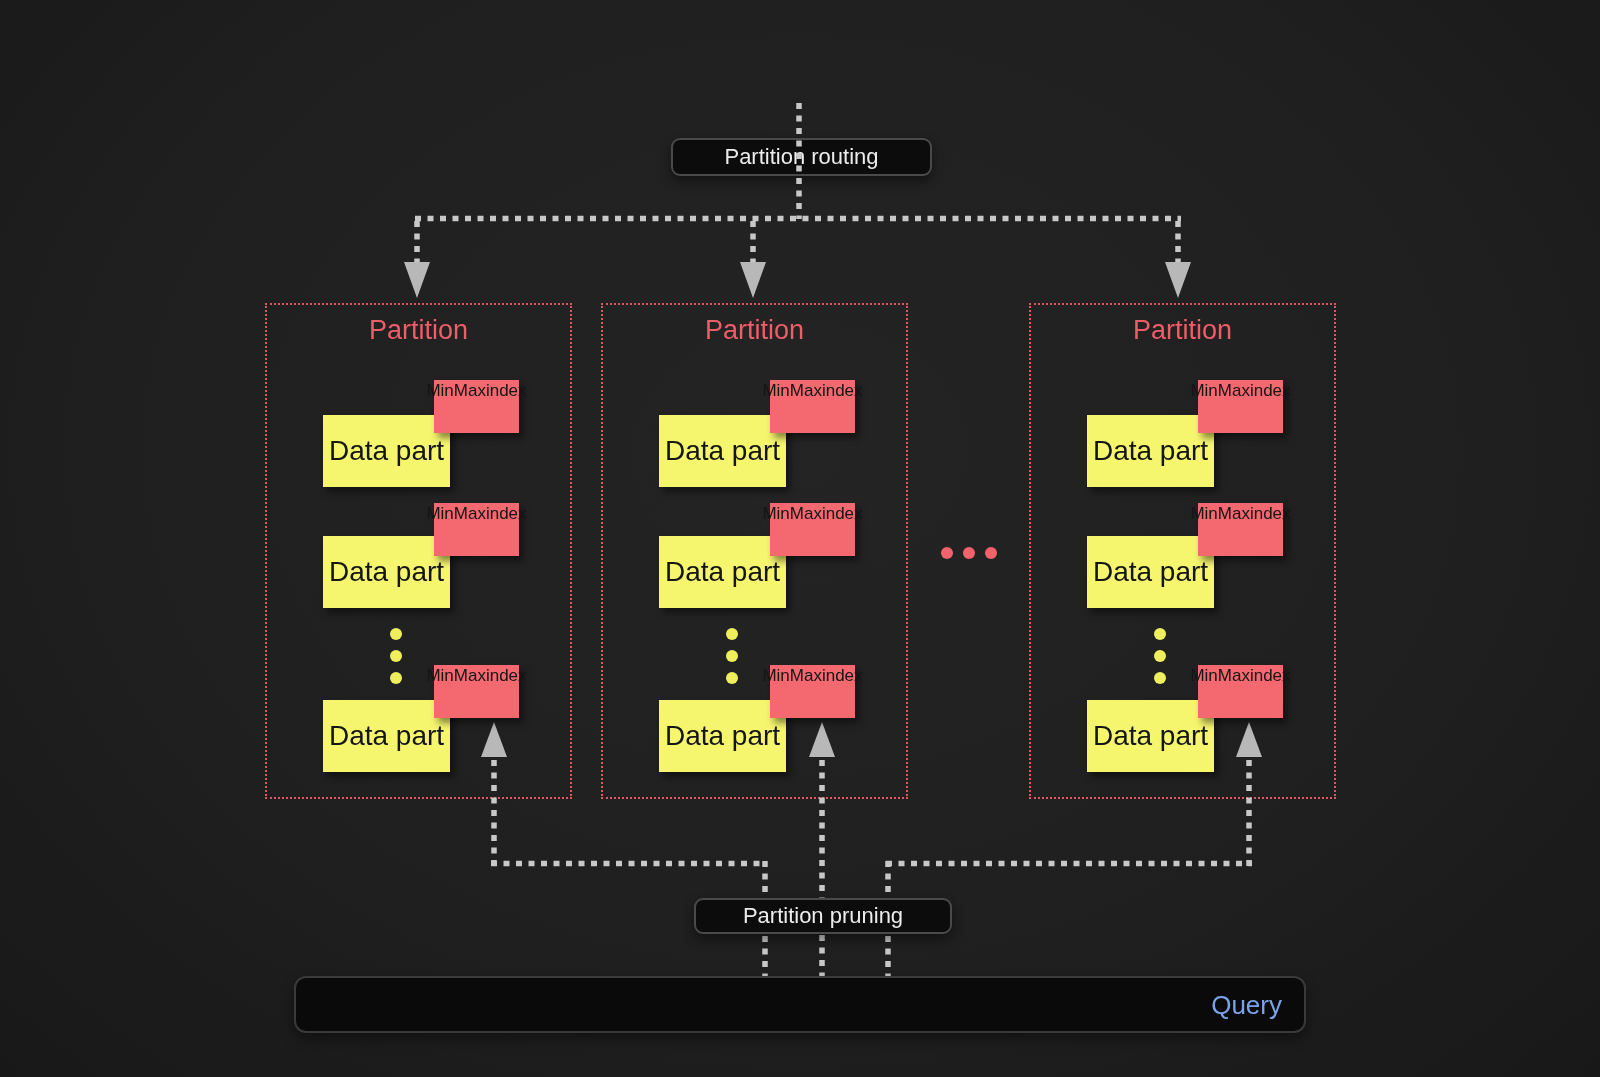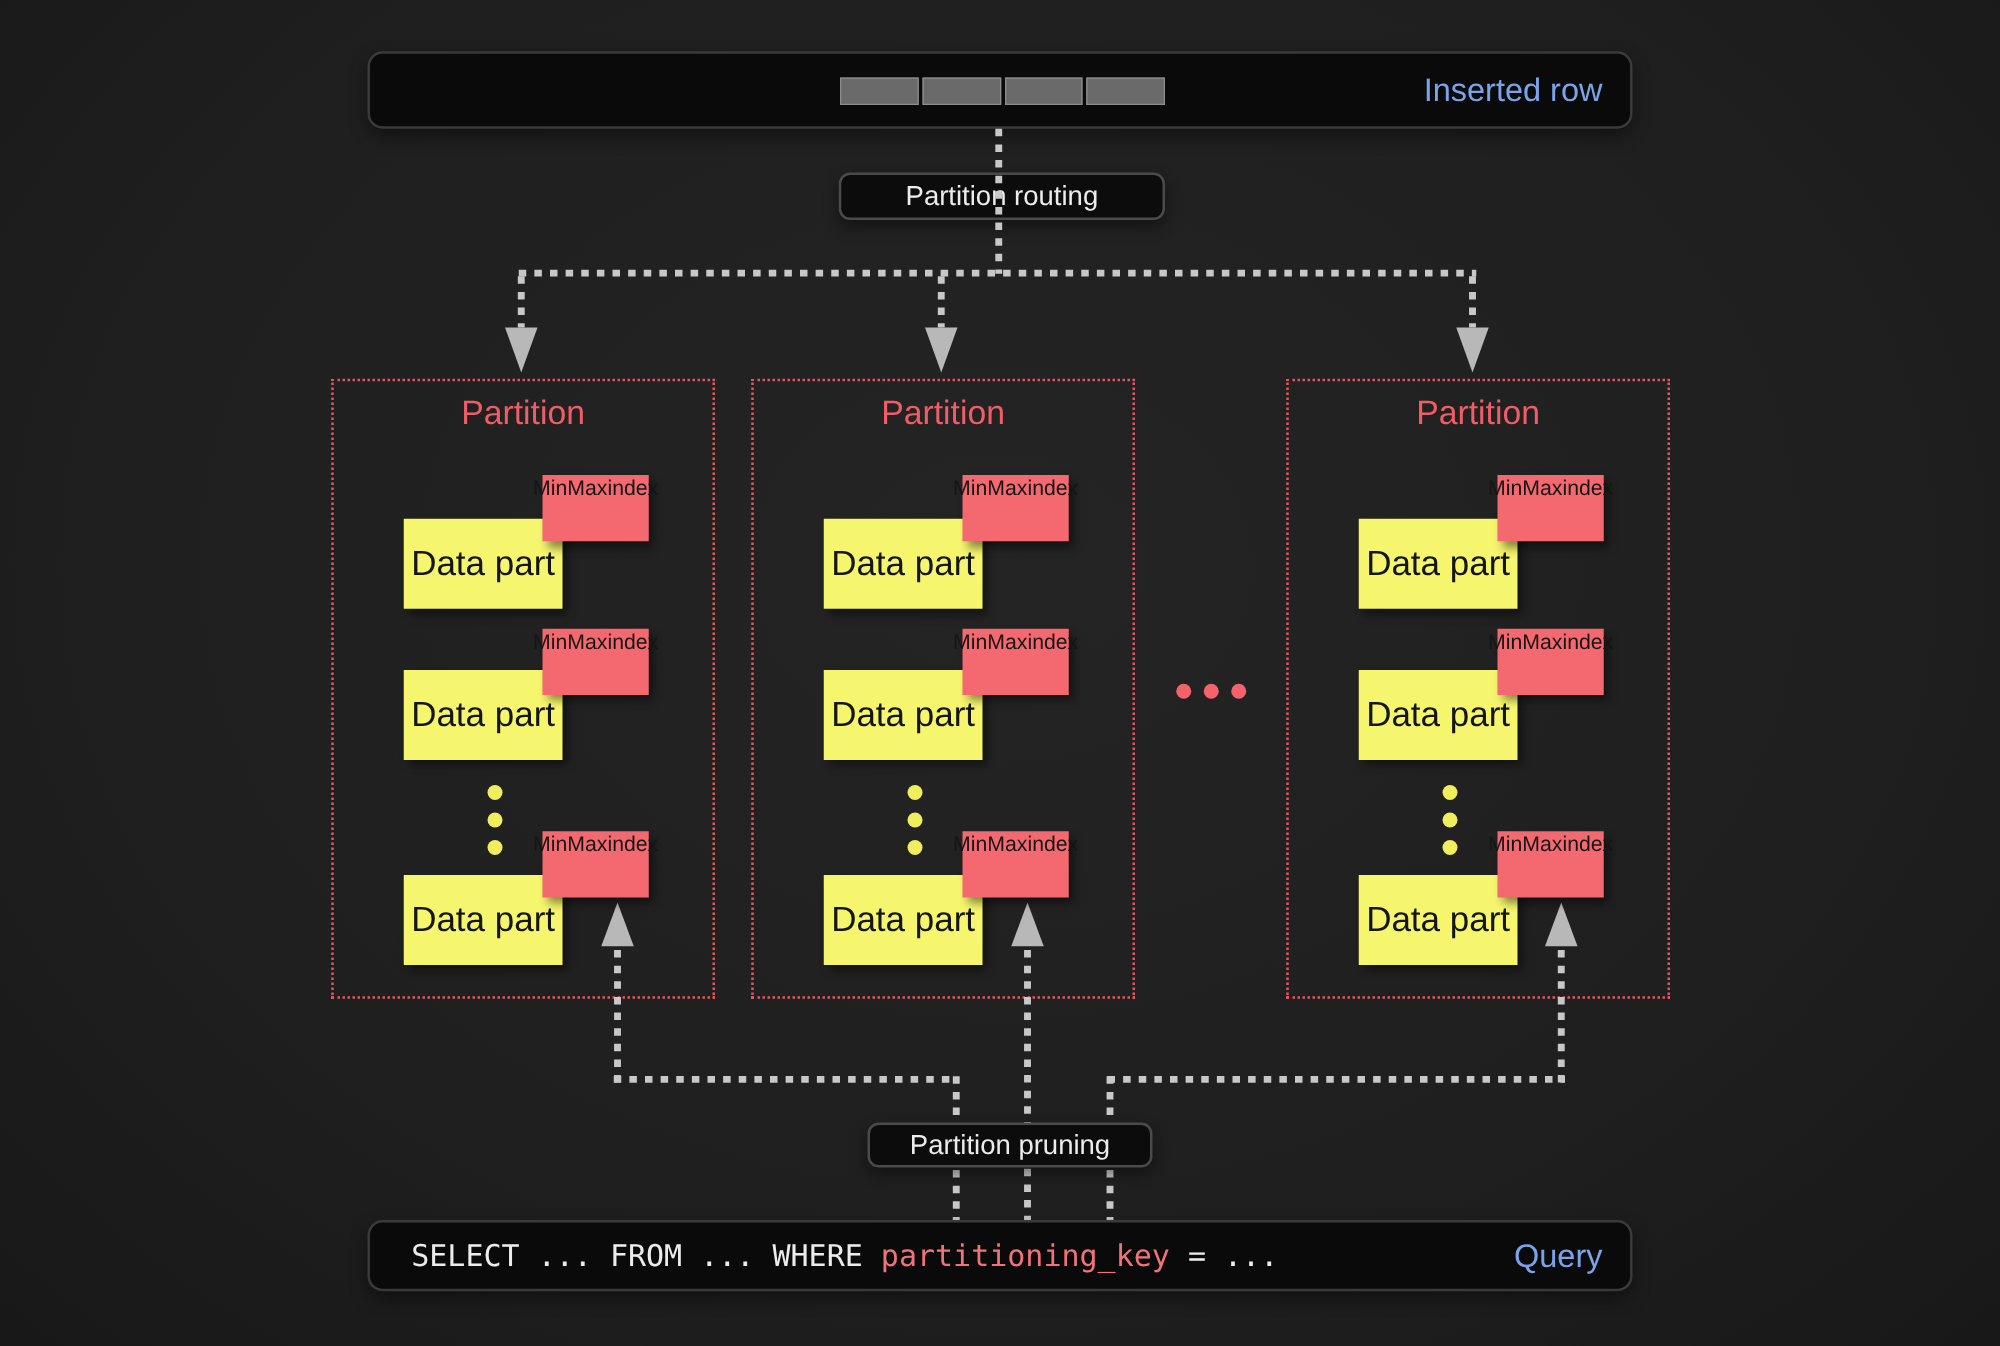--- a/index.html
+++ b/index.html
@@ -25,21 +25,21 @@
   }
   .seg-bar{position:absolute;left:376px;top:19px;width:260px;height:22px;display:flex;gap:3px;}
   .seg{flex:1;background:#6a6a6a;border:1px solid #8d8d8d;box-sizing:border-box;}
 
   .flow-label{
     position:absolute;background:#0c0c0c;border:2px solid #4a4a4a;border-radius:9px;
     color:#ececec;font-size:22px;display:flex;align-items:center;justify-content:center;
     box-sizing:border-box;box-shadow:0 5px 12px rgba(0,0,0,.45);white-space:nowrap;
   }
   .routing{left:671px;top:138px;width:261px;height:38px;}
-  .pruning{left:694px;top:898px;width:228px;height:36px;}
+  .pruning{left:694px;top:898px;width:258px;height:36px;}
 
   .partition{
     position:absolute;top:303px;width:307px;height:496px;
     border:2px dotted #e35660;box-sizing:border-box;
   }
   .p1{left:265px;} .p2{left:601px;} .p3{left:1029px;}
   .partition-title{
     position:absolute;top:10px;left:0;width:100%;text-align:center;
     color:#ee5d68;font-size:27px;
   }
@@ -165,35 +165,25 @@
     <polygon class="ahead" points="1236,757 1262,757 1249,722"></polygon>
     <path class="dash" d="M494 760 V866"></path>
     <path class="dash" d="M1249 760 V866"></path>
     <path class="dash" d="M822 760 V976"></path>
     <path class="dash" d="M491 863.5 H766"></path>
     <path class="dash" d="M886 863.5 H1252"></path>
     <path class="dash" d="M765 861 V976"></path>
     <path class="dash" d="M888 861 V976"></path>
   </svg>
 
-  <div class="hbox top">
-    <div class="seg-bar">
-      <div class="seg"></div>
-      <div class="seg"></div>
-      <div class="seg"></div>
-      <div class="seg"></div>
-    </div>
-    <div class="box-caption">Inserted row</div>
-  </div>
 
   <div class="flow-label routing">Partition routing</div>
   <div class="flow-label pruning">Partition pruning</div>
 
   <div class="hbox bottom">
-    <div class="code"><span>SELECT ... FROM ... WHERE </span><span class="key">partitioning_key</span><span> = ...</span></div>
     <div class="box-caption">Query</div>
   </div>
 
   <svg class="lines" width="1600" height="1077" style="z-index:4">
     <path class="dash" d="M799 103 V219"></path>
   </svg>
 
 </div>
 
 </body></html>

